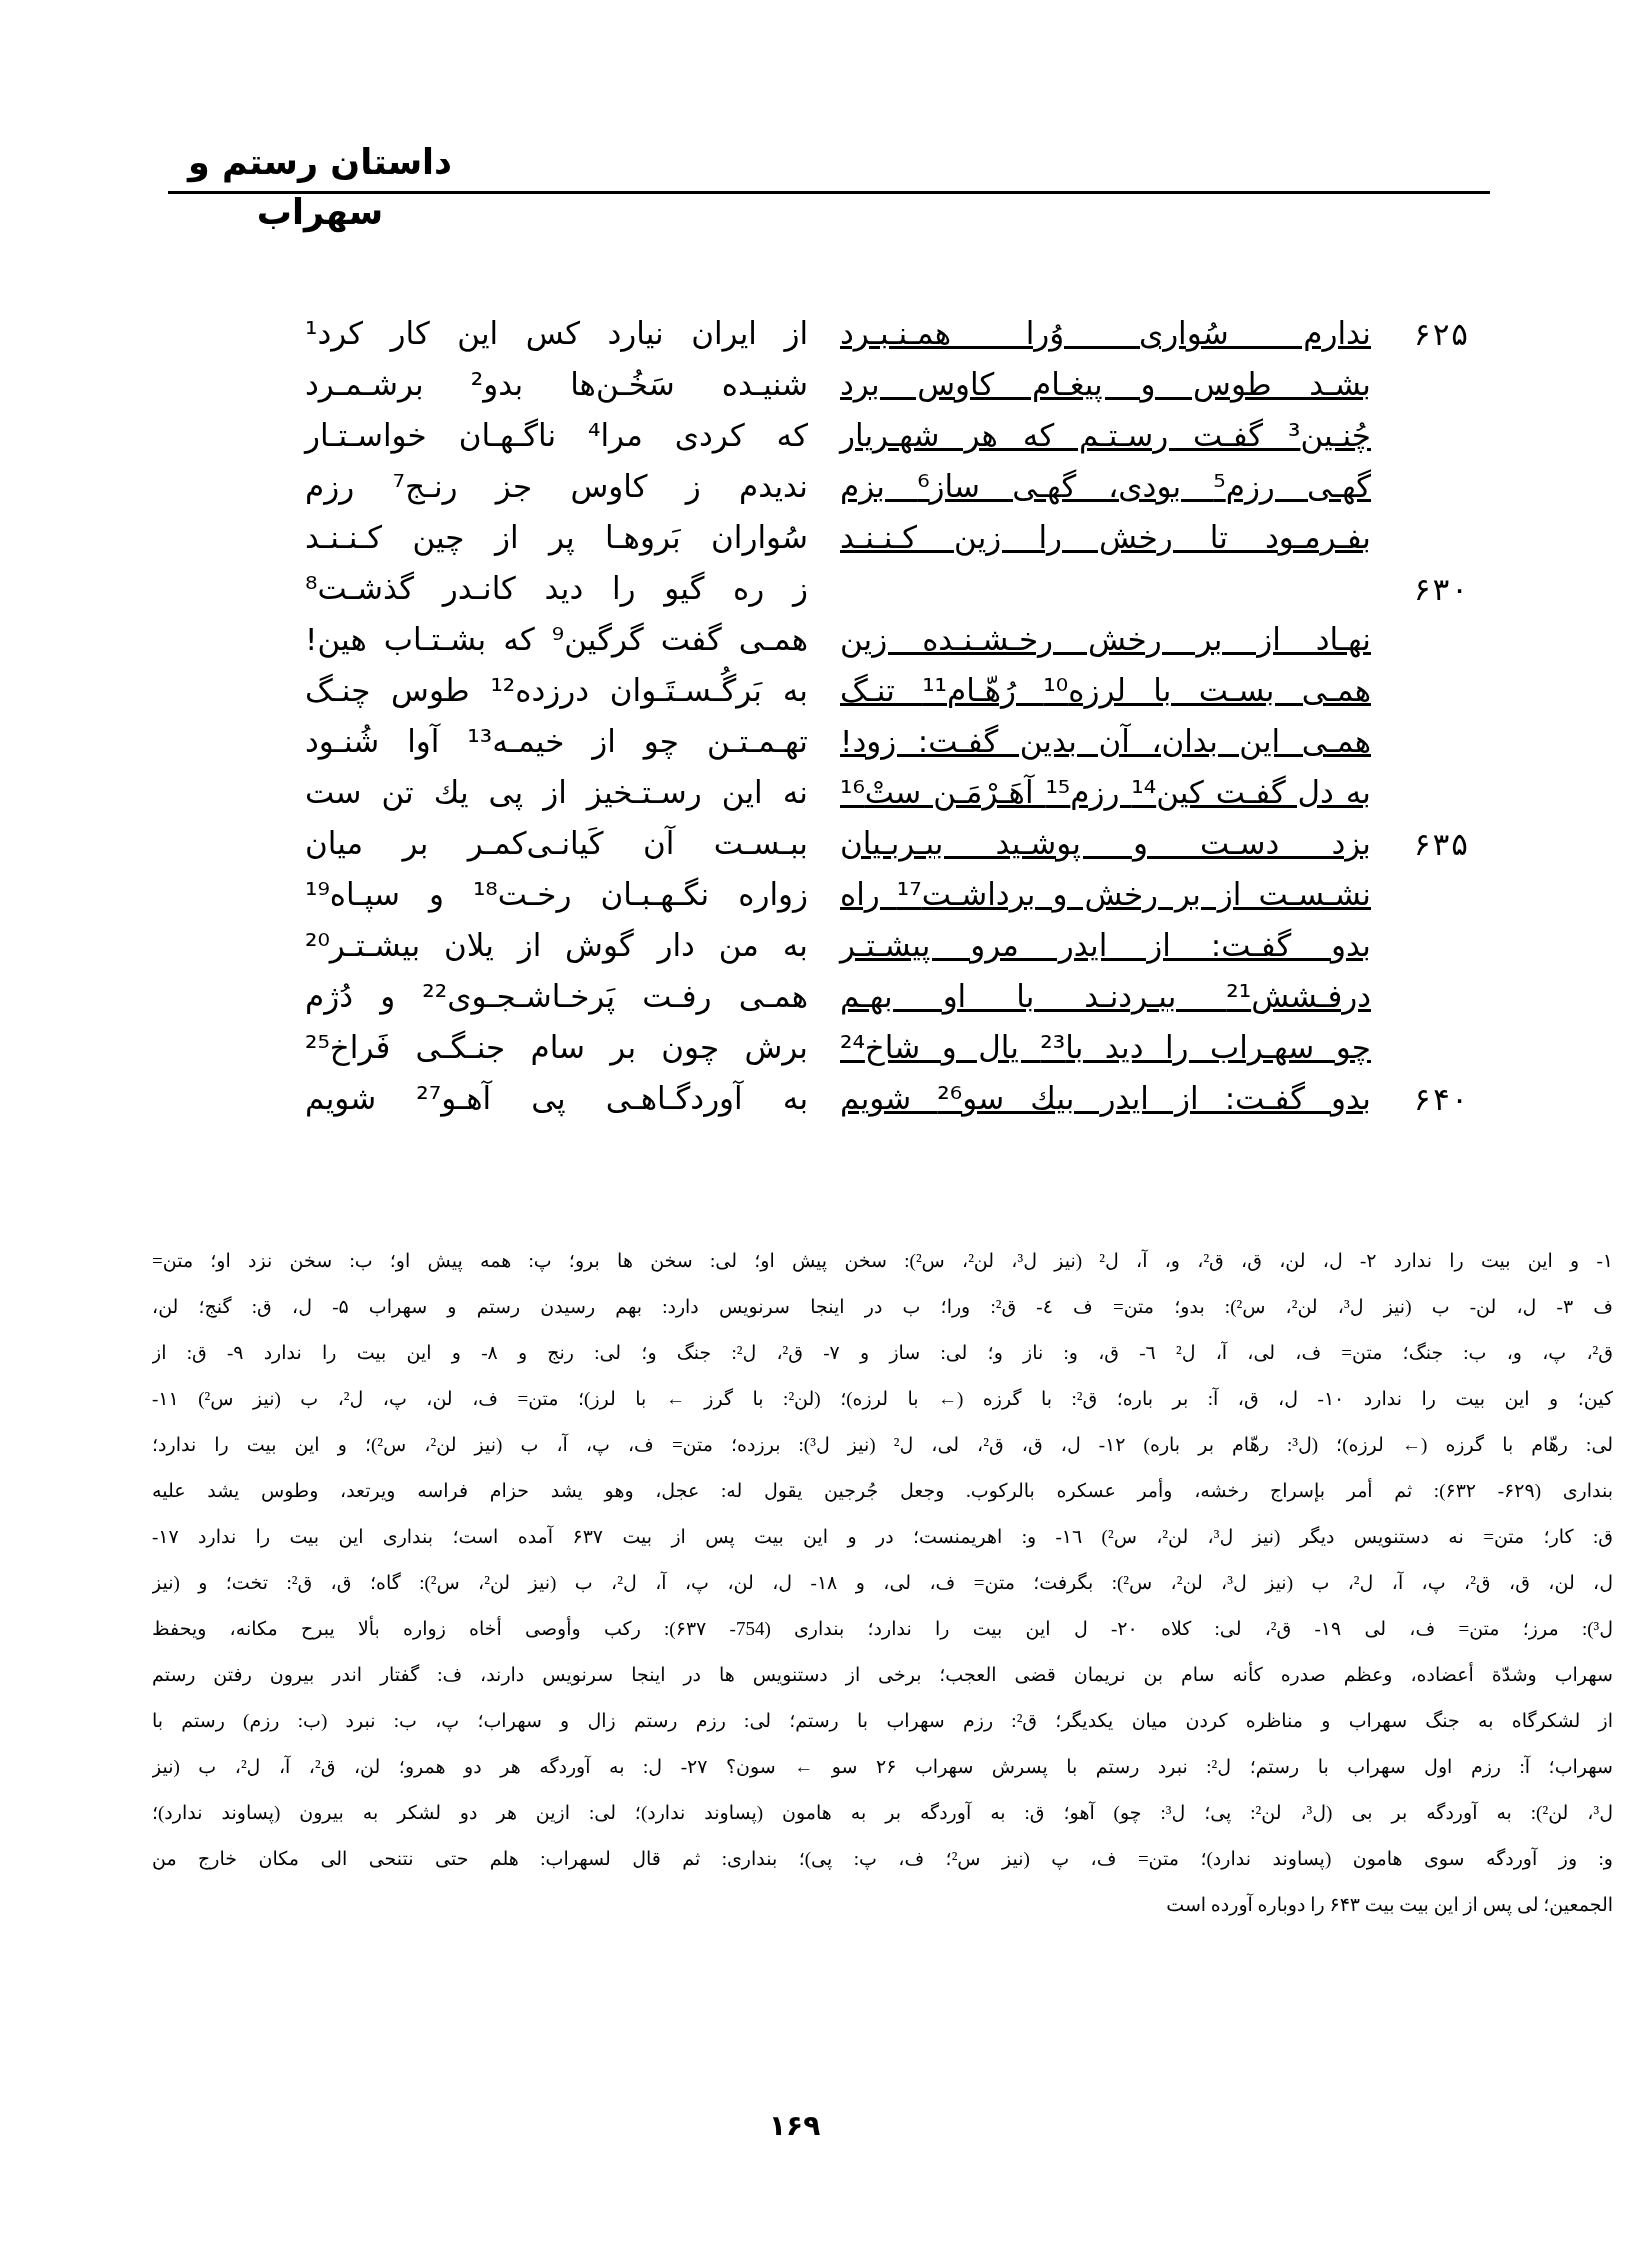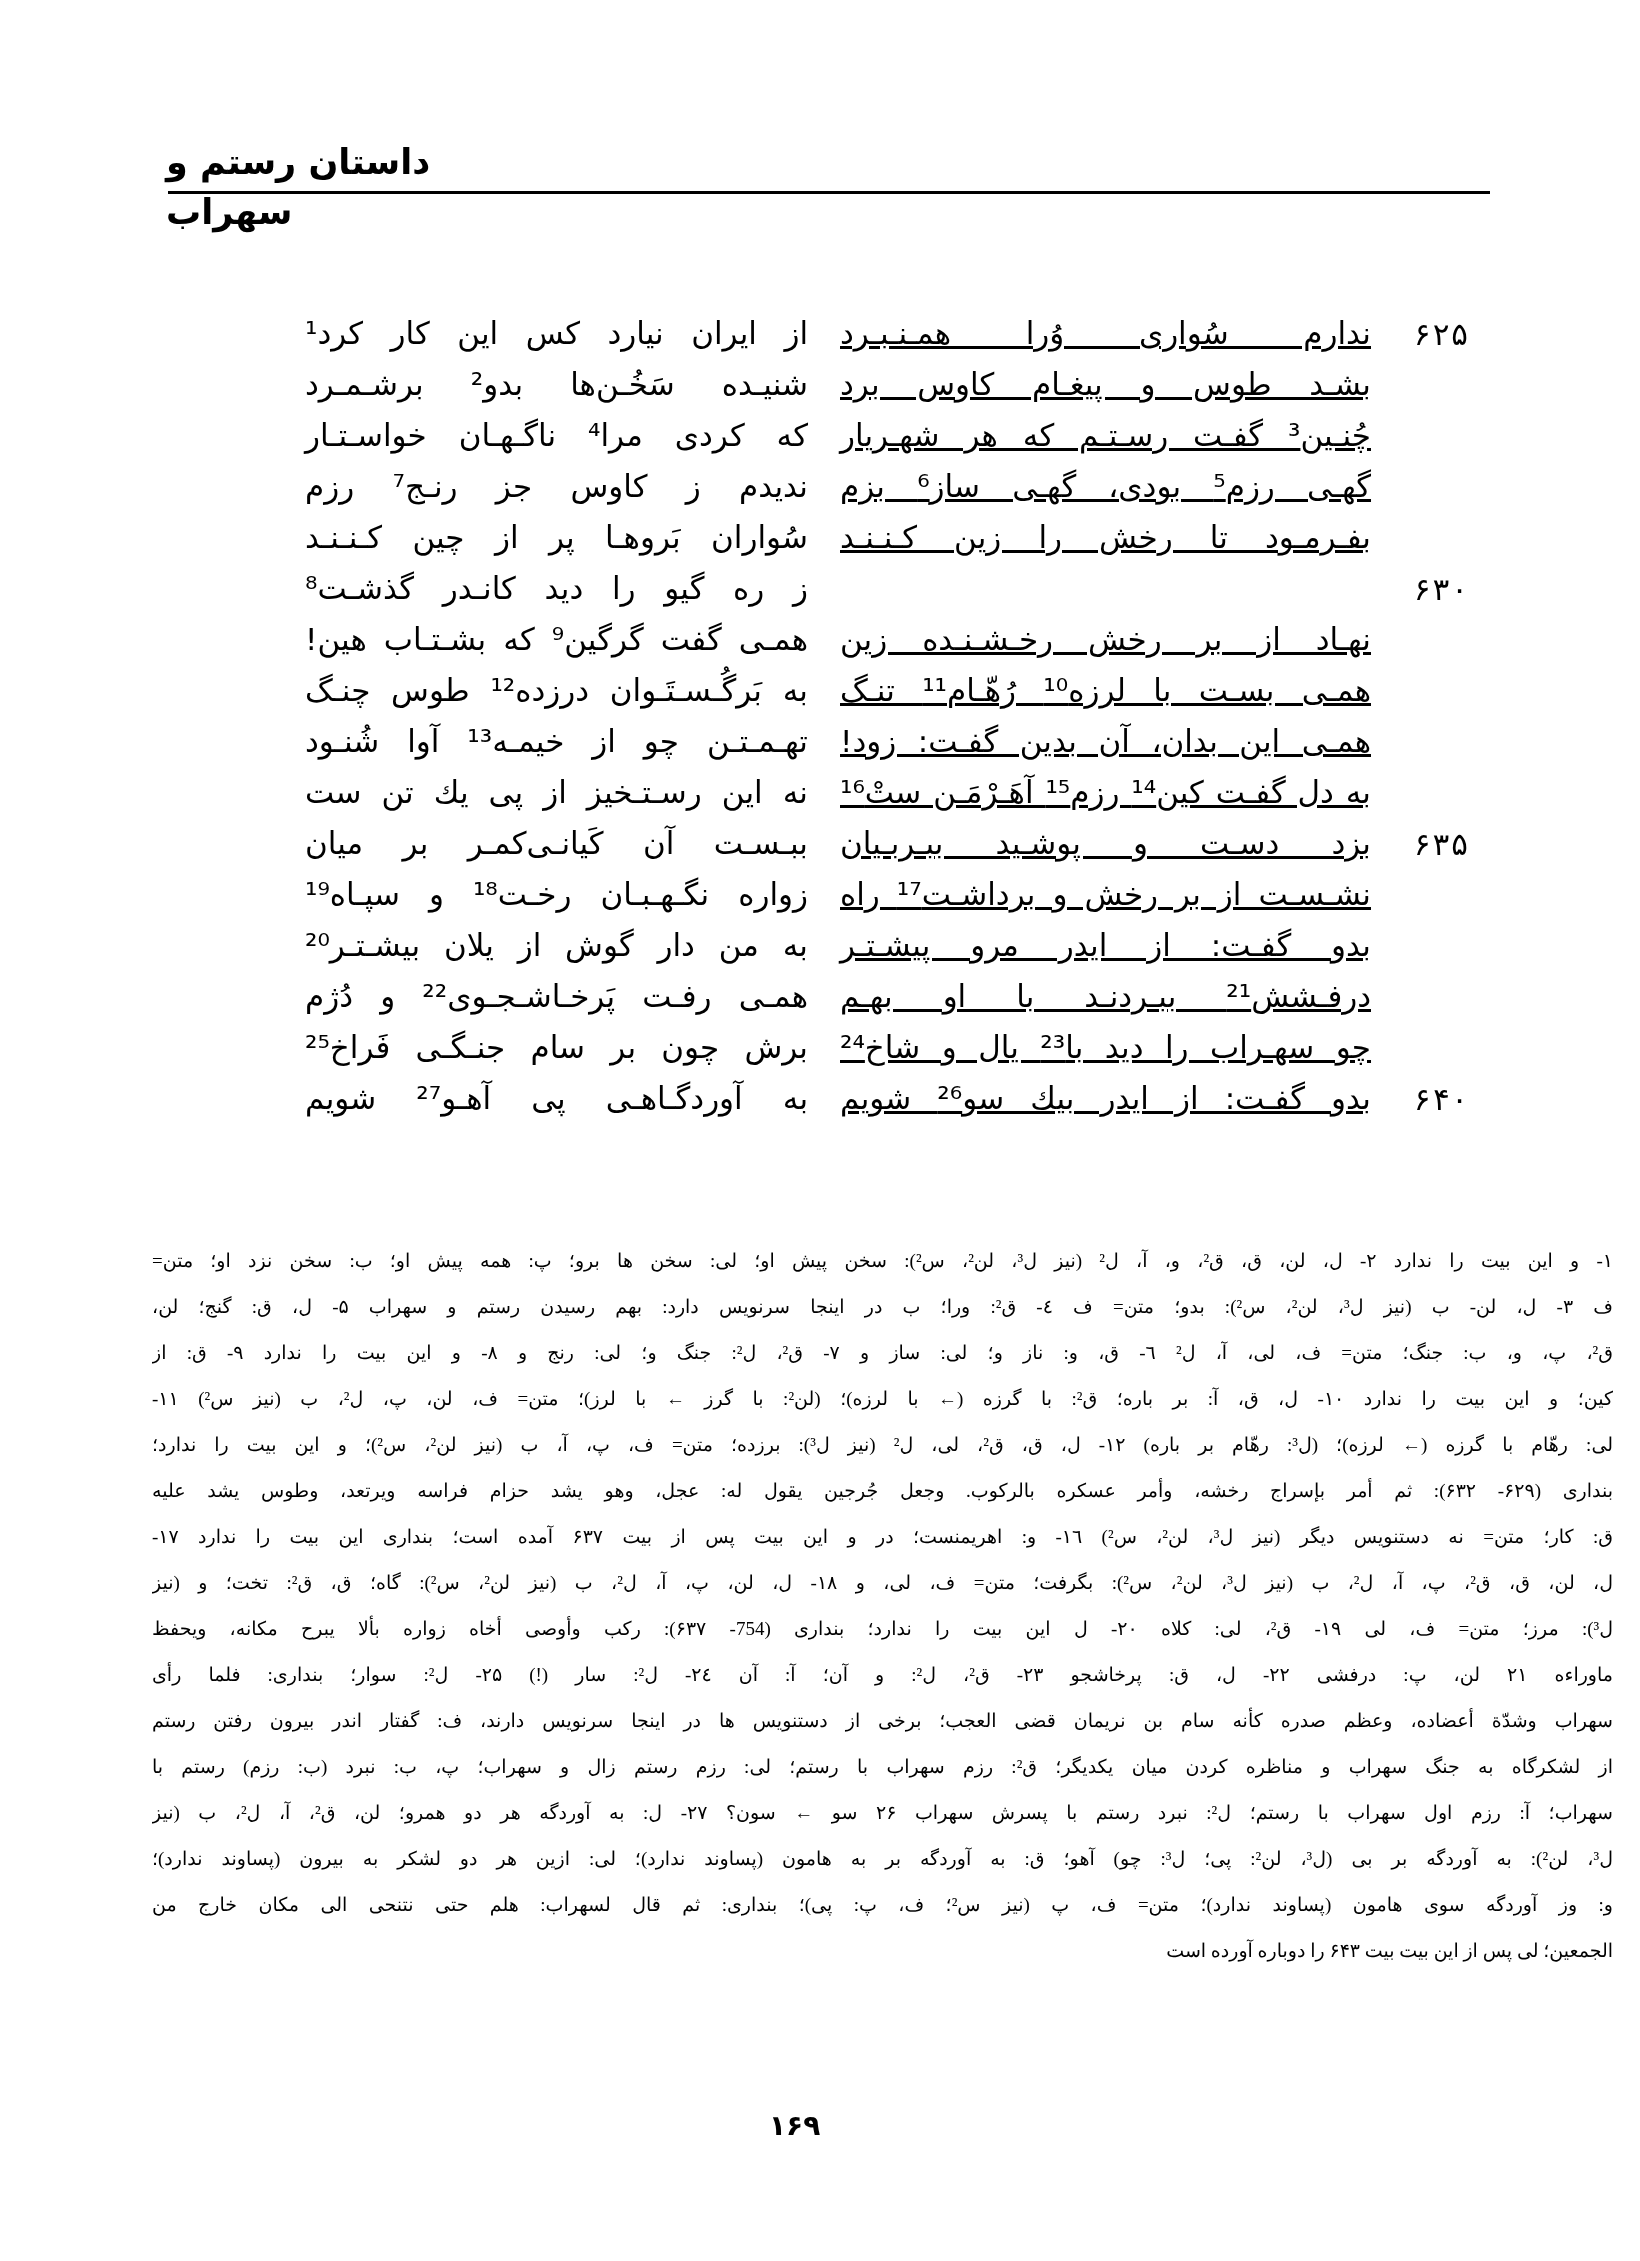--- a/index.html
+++ b/index.html
@@ -1,17 +1,17 @@
 <!DOCTYPE html>
 <html style="font-size:11.2px"><head>
 <meta charset="utf-8">
 <style>
   html, body { margin: 0; padding: 0; background: #ffffff; }
   body { width: 1640px; height: 2261px; position: relative; overflow: hidden; color: #000; font-family: "DejaVu Serif", serif; }
-  .header-title { position: absolute; left: 166px; top: 137px; width: 308px; height: 50px; font-size: 35px; font-weight: bold; direction: rtl; text-align: left; line-height: 50px; font-family: "DejaVu Sans", sans-serif; }
+  .header-title { position: absolute; left: 166px; top: 137px; width: 308px; height: 50px; font-size: 35px; font-weight: bold; direction: rtl; text-align: center; line-height: 50px; font-family: "DejaVu Sans", sans-serif; }
   .header-rule { position: absolute; left: 168px; top: 191px; width: 1322px; height: 2.8px; background: #000; }
   .poem { position: absolute; top: 308px; left: 266px; width: 1203px; }
   .row { position: relative; height: 51px; }
   .verse-num { position: absolute; right: 0; top: 4px; width: 70px; text-align: right; font-size: 31px; line-height: 50px; direction: rtl; font-family: Liberation Mono, monospace; }
   .hemi { position: absolute; top: 0; font-size: 31px; line-height: 50px; direction: rtl; text-align: justify; text-align-last: justify; white-space: nowrap; font-family: "DejaVu Sans", sans-serif; margin-left: 32px; }
   .hemi-right { right: 98px; width: 531px; text-decoration: underline; }
   .hemi-left { left: 7px; width: 503px; }
   .notes { position: absolute; left: 152px; top: 1238px; width: 1461px; direction: rtl; font-size: 19px; line-height: 46px; font-family: Liberation Serif, serif; }
   .note-line { height: 46px; white-space: nowrap; overflow: hidden; text-align: justify; text-align-last: justify; }
   .note-line.last { text-align-last: right; }
@@ -108,21 +108,20 @@
 <div class="notes">
   <div class="note-line">۱- و این بیت را ندارد ۲- ل، لن، ق، ق²، و، آ، ل² (نیز ل³، لن²، س²): سخن پیش او؛ لی: سخن ها برو؛ پ: همه پیش او؛ ب: سخن نزد او؛ متن=</div>
   <div class="note-line">ف ۳- ل، لن- ب (نیز ل³، لن²، س²): بدو؛ متن= ف ٤- ق²: ورا؛ ب در اینجا سرنویس دارد: بهم رسیدن رستم و سهراب ۵- ل، ق: گنج؛ لن،</div>
   <div class="note-line">ق²، پ، و، ب: جنگ؛ متن= ف، لی، آ، ل² ٦- ق، و: ناز و؛ لی: ساز و ۷- ق²، ل²: جنگ و؛ لی: رنج و ۸- و این بیت را ندارد ۹- ق: از</div>
   <div class="note-line">کین؛ و این بیت را ندارد ۱۰- ل، ق، آ: بر باره؛ ق²: با گرزه (← با لرزه)؛ (لن²: با گرز ← با لرز)؛ متن= ف، لن، پ، ل²، ب (نیز س²) ۱۱-</div>
   <div class="note-line">لی: رهّام با گرزه (← لرزه)؛ (ل³: رهّام بر باره) ۱۲- ل، ق، ق²، لی، ل² (نیز ل³): برزده؛ متن= ف، پ، آ، ب (نیز لن²، س²)؛ و این بیت را ندارد؛</div>
   <div class="note-line">بنداری (۶۲۹- ۶۳۲): ثم أمر بإسراج رخشه، وأمر عسکره بالرکوب. وجعل جُرجین یقول له: عجل، وهو یشد حزام فراسه ویرتعد، وطوس یشد علیه</div>
   <div class="note-line">ق: کار؛ متن= نه دستنویس دیگر (نیز ل³، لن²، س²) ١٦- و: اهریمنست؛ در و این بیت پس از بیت ۶۳۷ آمده است؛ بنداری این بیت را ندارد ۱۷-</div>
   <div class="note-line">ل، لن، ق، ق²، پ، آ، ل²، ب (نیز ل³، لن²، س²): بگرفت؛ متن= ف، لی، و ۱۸- ل، لن، پ، آ، ل²، ب (نیز لن²، س²): گاه؛ ق، ق²: تخت؛ و (نیز</div>
   <div class="note-line">ل³): مرز؛ متن= ف، لی ۱۹- ق²، لی: کلاه ۲۰- ل این بیت را ندارد؛ بنداری (754- ۶۳۷): رکب وأوصی أخاه زواره بألا یبرح مکانه، ویحفظ</div>
-  <div class="note-line">ماوراءه ۲۱ لن، پ: درفشی ۲۲- ل، ق: پرخاشجو ۲۳- ق²، ل²: و آن؛ آ: آن ٢٤- ل²: سار (!) ۲۵- ل²: سوار؛ بنداری: فلما رأی</div>
   <div class="note-line">سهراب وشدّة أعضاده، وعظم صدره کأنه سام بن نریمان قضی العجب؛ برخی از دستنویس ها در اینجا سرنویس دارند، ف: گفتار اندر بیرون رفتن رستم</div>
   <div class="note-line">از لشکرگاه به جنگ سهراب و مناظره کردن میان یکدیگر؛ ق²: رزم سهراب با رستم؛ لی: رزم رستم زال و سهراب؛ پ، ب: نبرد (ب: رزم) رستم با</div>
   <div class="note-line">سهراب؛ آ: رزم اول سهراب با رستم؛ ل²: نبرد رستم با پسرش سهراب ۲۶ سو ← سون؟ ۲۷- ل: به آوردگه هر دو همرو؛ لن، ق²، آ، ل²، ب (نیز</div>
   <div class="note-line">ل³، لن²): به آوردگه بر بی (ل³، لن²: پی؛ ل³: چو) آهو؛ ق: به آوردگه بر به هامون (پساوند ندارد)؛ لی: ازین هر دو لشکر به بیرون (پساوند ندارد)؛</div>
   <div class="note-line">و: وز آوردگه سوی هامون (پساوند ندارد)؛ متن= ف، پ (نیز س²؛ ف، پ: پی)؛ بنداری: ثم قال لسهراب: هلم حتی نتنحی الی مکان خارج من</div>
   <div class="note-line last">الجمعین؛ لی پس از این بیت بیت ۶۴۳ را دوباره آورده است</div>
 </div>
 
 <div class="page-num">۱۶۹</div>
 

